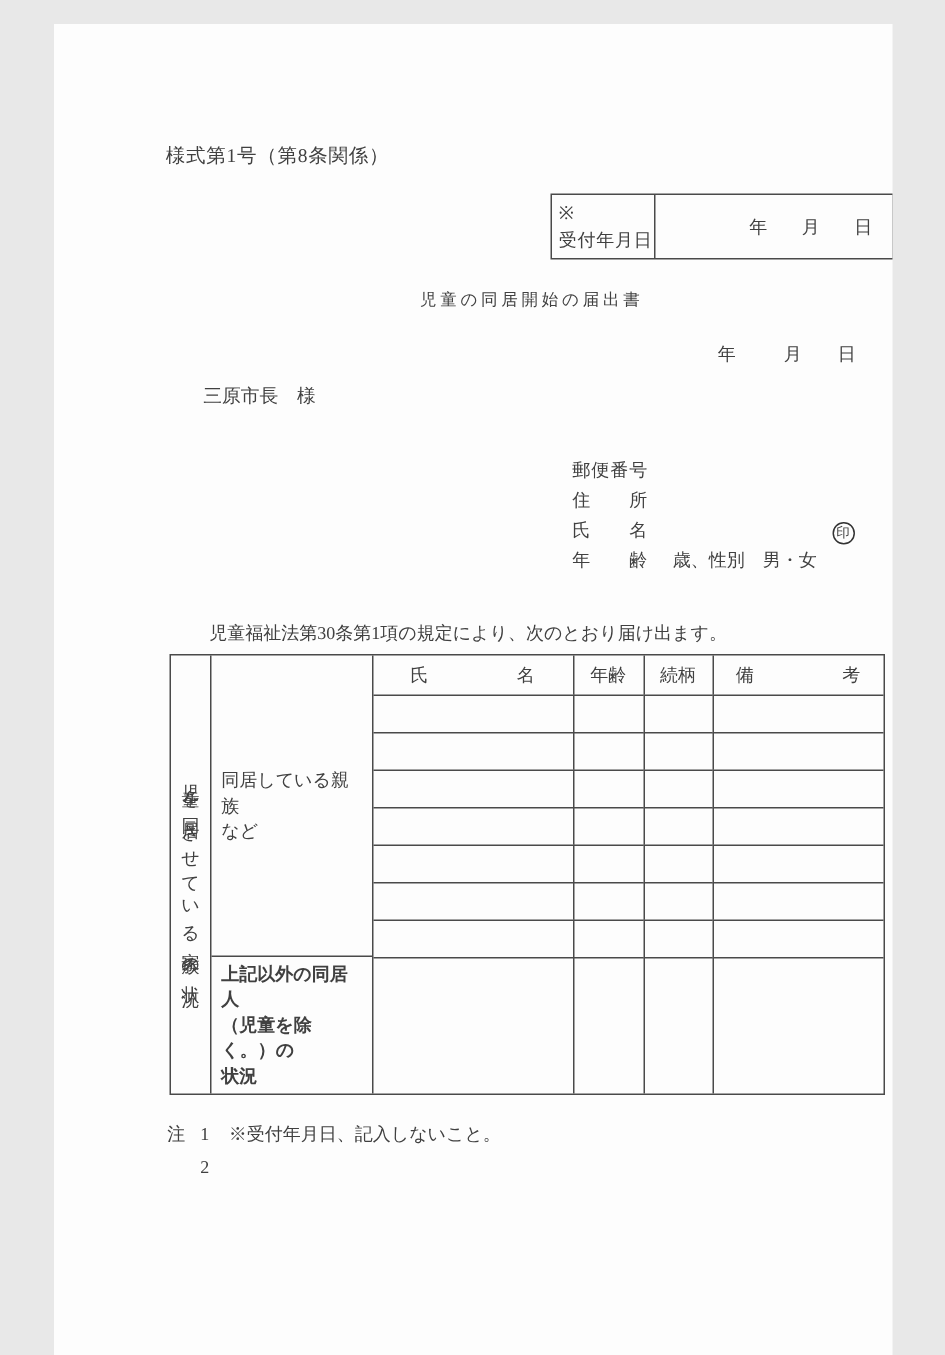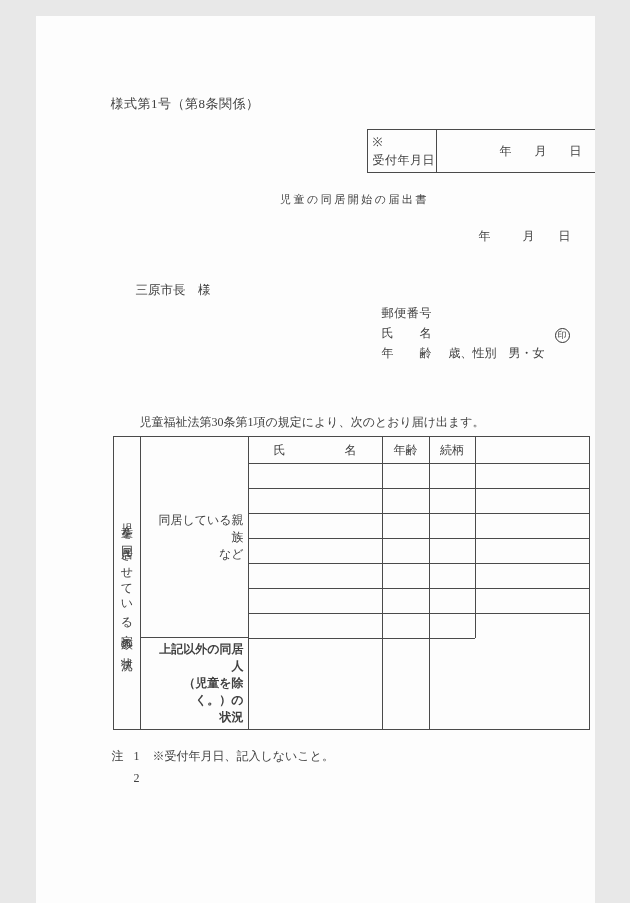--- a/index.html
+++ b/index.html
@@ -74,21 +74,21 @@
     top: 212px;
     display: flex;
   }
   .date-line .dl-month { margin-left: 32px; }
   .date-line .dl-day   { margin-left: 24px; }
 
   
   .addressee {
     position: absolute;
     left: 100px;
-    top: 266px;
+    top: 240px;
     font-size: 12.5px;
   }
 
   
   .applicant {
     position: absolute;
     left: 346px;
     top: 287px;
     width: 188px;
   }
@@ -151,21 +151,20 @@
     text-orientation: upright;
     letter-spacing: 3px;
     font-size: 12px;
   }
   .colB {
     width: 108px;
     border-right: 1px solid #4a4a4a;
     box-sizing: border-box;
     display: flex;
     flex-direction: column;
-    text-align: right;
   }
   .b1 {
     height: 201px;
     border-bottom: 1px solid #4a4a4a;
     box-sizing: border-box;
     display: flex;
     align-items: center;
     padding: 0 4px 0 7px;
     line-height: 17px;
     white-space: pre-line;
@@ -240,20 +239,23 @@
     <span class="dl-month">月</span>
     <span class="dl-day">日</span>
   </div>
 
   <div class="addressee">三原市長　様</div>
 
   <div class="applicant">
     <div class="arow">
       <span class="jl">郵便番号</span>
     </div>
+    <div class="arow">
+      <span class="jl">住所</span>
+    </div>
     <div class="arow name-row">
       <span class="jl">氏名</span>
       <span class="seal">印</span>
     </div>
     <div class="arow">
       <span class="jl">年齢</span>
       <span class="agesex">歳、性別　男・女</span>
     </div>
   </div>
 
@@ -273,20 +275,23 @@
 （児童を除く。）の
 状況</span>
       </div>
     </div>
     <div class="rgrid">
       <div class="hcell">
         <span class="jspan">氏名</span>
       </div>
       <div class="hcell">年齢</div>
       <div class="hcell">続柄</div>
+      <div class="hcell">
+        <span class="jspan">備考</span>
+      </div>
 
     <div></div>
         <div></div>
         <div></div>
         <div></div>
         <div></div>
         <div></div>
         <div></div>
         <div></div>
         <div></div>

